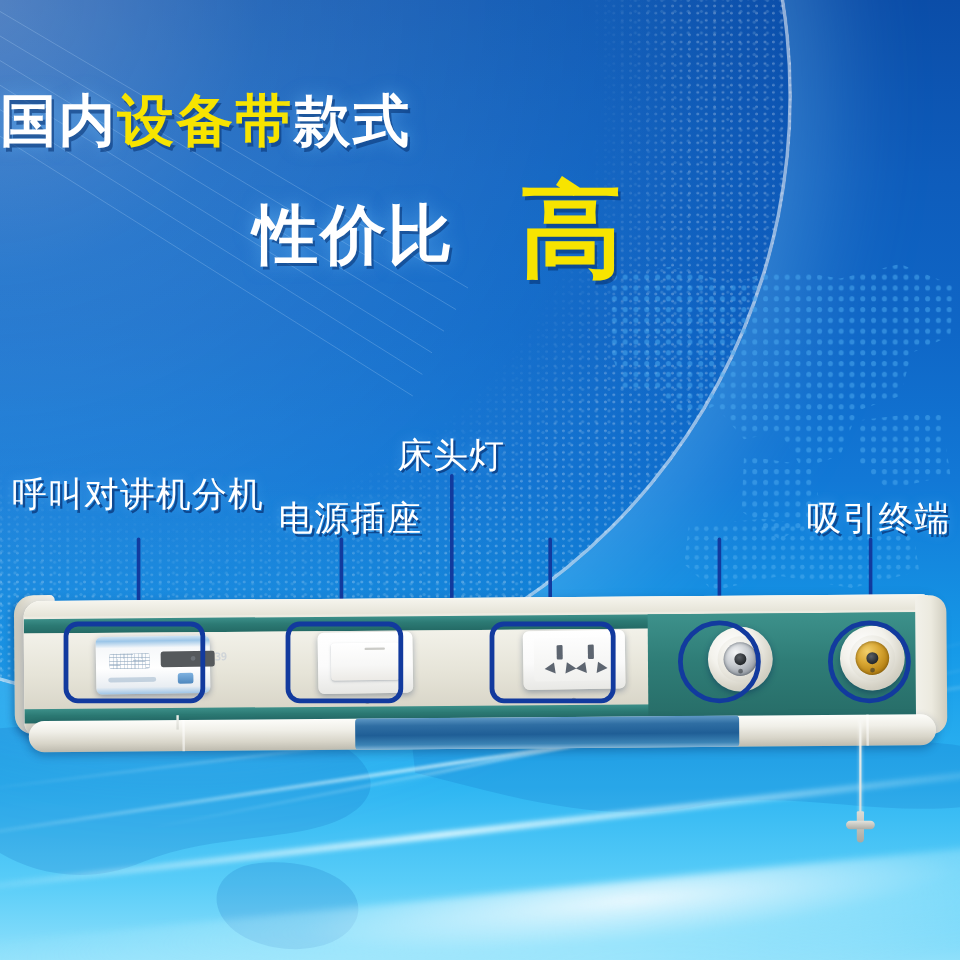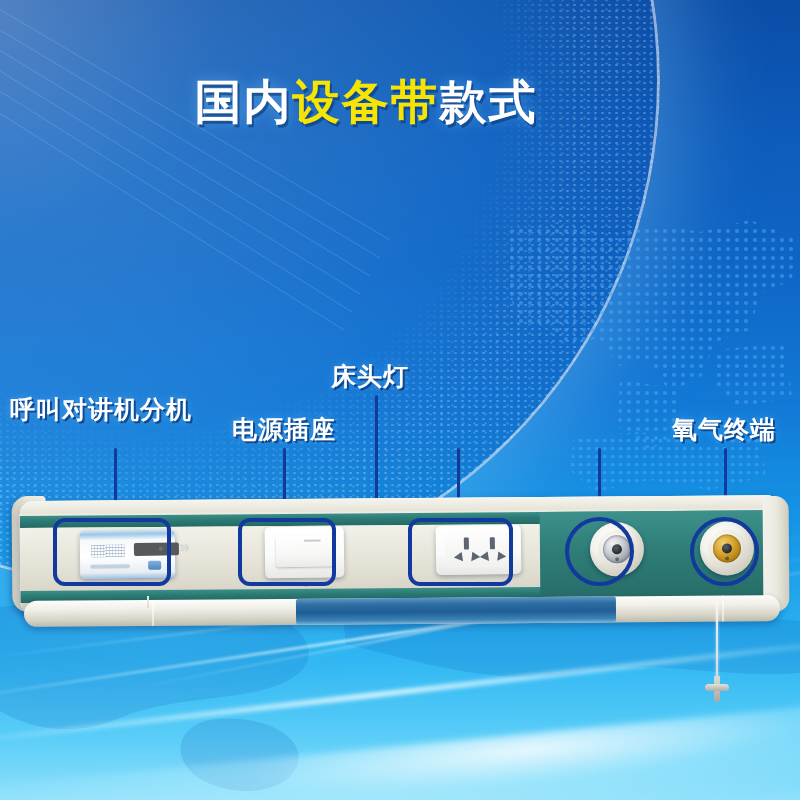--- a/index.html
+++ b/index.html
@@ -106,21 +106,21 @@
   .glowband{
     position:absolute; left:-80px; top:745px; width:980px; height:90px;
     background:radial-gradient(ellipse at 62% 18%, rgba(255,255,255,.85) 0%, rgba(200,245,255,.35) 32%, rgba(150,225,255,0) 70%);
     transform:rotate(-5.5deg);
     filter:blur(3px);
   }
 
   
   .headline{
     position:absolute; left:0; top:78px; width:732px;
-    text-align:center;
+    text-align:left;
     pointer-events:none;
   }
   .hl-line1{
     font-size:47px;
     font-weight:bold;
     letter-spacing:2px;
     line-height:1;
     white-space:nowrap;
   }
   .hl-line2{
@@ -148,22 +148,22 @@
     font-weight:bold;
     line-height:.82;
     position:relative;
     top:6px;
   }
 
   
   .callout{
     position:absolute;
     color:#ffffff;
-    font-weight:bold;
-    font-size:25px;
+    font-weight:normal;
+    font-size:29px;
     letter-spacing:1px;
     white-space:nowrap;
     text-shadow: 2px 2px 0 rgba(8,52,120,.75), 0 0 10px rgba(110,195,255,.45);
   }
 
   
   .leader{
     position:absolute;
     width:3px;
     background:#123a9e;
@@ -481,26 +481,30 @@
     <div class="streak s4"></div>
     <div class="streak s3"></div>
     <div class="streak s2"></div>
     <div class="streak s1"></div>
   </div>
 
   <div class="headline">
     <div class="hl-line1">
       <span class="t-white">国内</span><span class="t-yellow">设备带</span><span class="t-white">款式</span>
     </div>
+    <div class="hl-line2">
+      <span class="t-white">性价比</span>
+      <span class="t-yellow hl-big">高</span>
+    </div>
   </div>
 
   <div class="callout" style="left:10px; top:393px;">呼叫对讲机分机</div>
   <div class="callout" style="left:232px; top:413px;">电源插座</div>
   <div class="callout" style="left:331px; top:360px;">床头灯</div>
-  <div class="callout" style="left:672px; top:413px;">氧气终端</div>
+  <div class="callout" style="left:672px; top:413px;">吸引终端</div>
 
   <div class="leader" style="left:114px; top:448px; height:78px;"></div>
   <div class="leader" style="left:283px; top:448px; height:72px;"></div>
   <div class="leader" style="left:375px; top:395px; height:215px;"></div>
   <div class="leader" style="left:457px; top:448px; height:72px;"></div>
   <div class="leader" style="left:598px; top:448px; height:90px;"></div>
   <div class="leader" style="left:724px; top:448px; height:90px;"></div>
 
   <div class="panel-wrap">
     <div class="endcap-left"></div>

